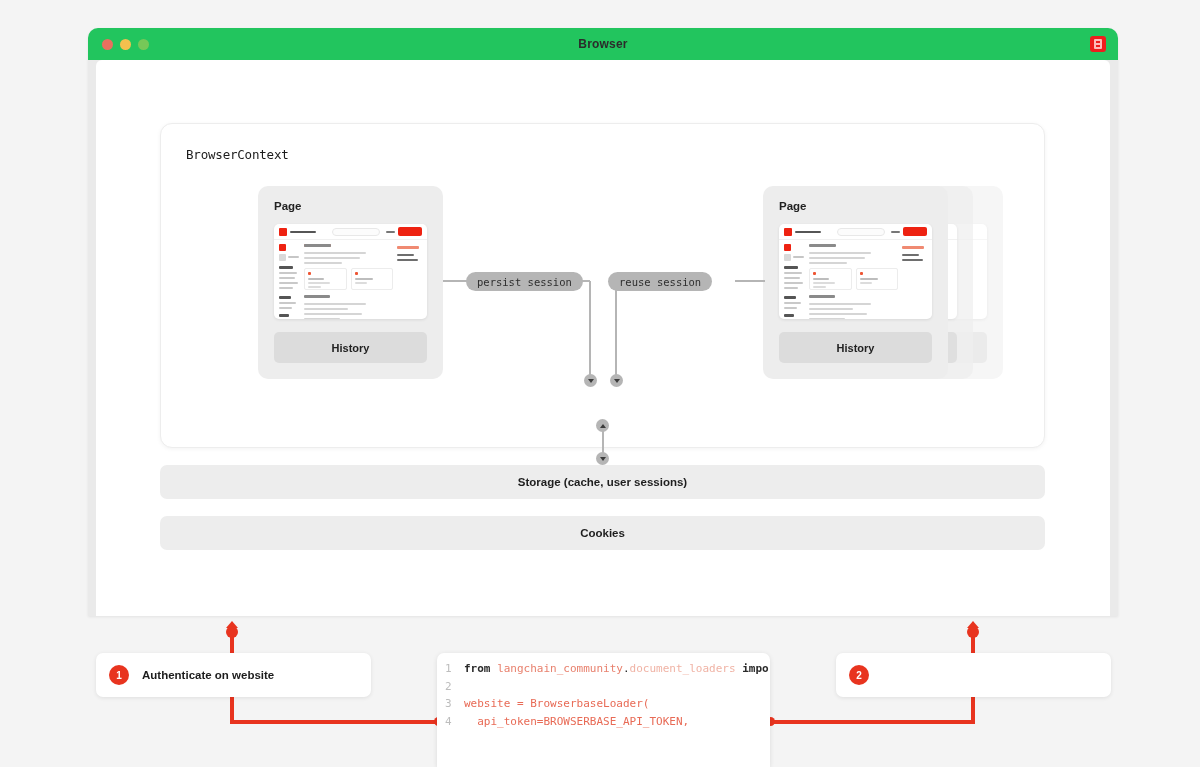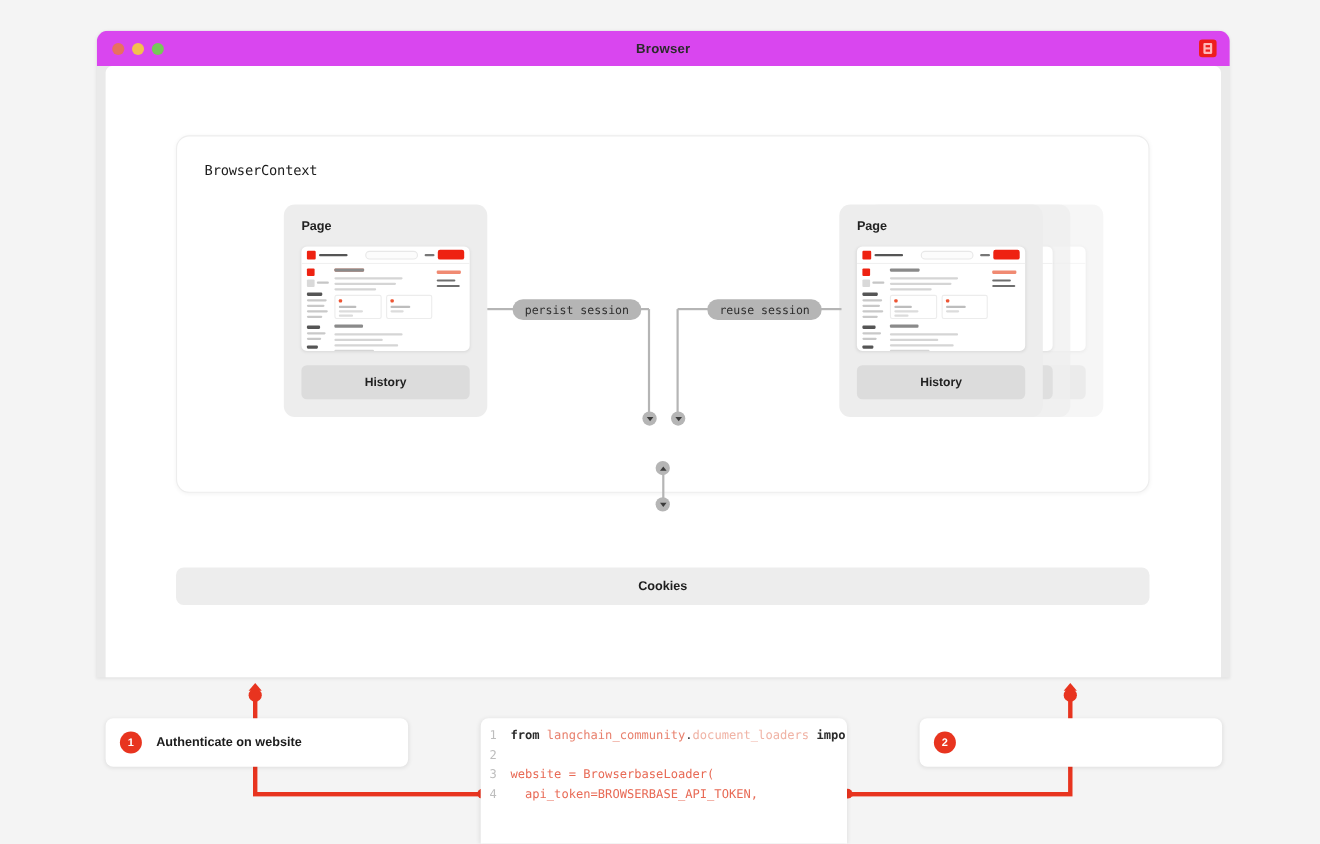--- a/index.html
+++ b/index.html
@@ -14,21 +14,21 @@
   
   .browser-window {
     position: absolute; left: 88px; top: 28px;
     width: 1030px; height: 588px;
     background: #eaeaea;
     border-radius: 10px 10px 0 0;
     box-shadow: 0 1px 3px rgba(0,0,0,.07);
     overflow: hidden;
   }
   .titlebar {
-    position: relative; height: 32px; background: #d946ef;
+    position: relative; height: 32px; background: #22c55e;
     display: flex; align-items: center;
   }
   .dots { position: absolute; left: 14px; top: 11px; display: flex; gap: 7px; }
   .dot { width: 11px; height: 11px; border-radius: 50%; }
   .dot.red { background: #e8705f; }
   .dot.yellow { background: #f3c04e; }
   .dot.green { background: #76c858; }
   .win-title {
     width: 100%; text-align: center;
     font-size: 12px; font-weight: bold; color: #2b2b2b;
@@ -122,21 +122,21 @@
   
   .pill {
     position: absolute; height: 19px; padding: 0 11px;
     background: #b5b5b5; border-radius: 10px;
     display: flex; align-items: center; justify-content: center;
     font-family: "DejaVu Sans Mono", monospace;
     font-size: 10.5px; color: #2e2e2e; white-space: nowrap;
     z-index: 8;
   }
   .pill.persist { left: 466px; top: 272px; }
-  .pill.reuse   { left: 643px; top: 272px; text-align: right; }
+  .pill.reuse   { left: 608px; top: 272px; text-align: right; }
 
   .conn { position: absolute; background: #b5b5b5; z-index: 6; }
   .conn-h { height: 2px; }
   .conn-v { width: 2px; }
   .arrow-node {
     position: absolute; width: 13px; height: 13px; border-radius: 50%;
     background: #b5b5b5; z-index: 9;
     display: flex; align-items: center; justify-content: center;
   }
   .arrow-node .tri {
@@ -415,20 +415,21 @@
   <div class="pill reuse">reuse session</div>
 
   <div class="conn conn-v" style="left:602px; top:424px; height:36px; z-index:3;"></div>
   <div class="arrow-node" style="left:596px; top:419px;">
     <span class="tri up"></span>
   </div>
   <div class="arrow-node" style="left:596px; top:452px;">
     <span class="tri down"></span>
   </div>
 
+  <div class="wide-bar storage">Storage (cache, user sessions)</div>
   <div class="wide-bar network">Cookies</div>
 
   <div class="rarrow" style="left:226px; top:621px;"></div>
   <div class="rcap" style="left:226px; top:626px;"></div>
   <div class="rline rline-v" style="left:230px; top:628px; height:92px;"></div>
   <div class="rline rline-h" style="left:230px; top:720px; width:545px;"></div>
   <div class="rdot" style="left:434px; top:717px;"></div>
 
   <div class="rarrow" style="left:967px; top:621px;"></div>
   <div class="rcap" style="left:967px; top:626px;"></div>

